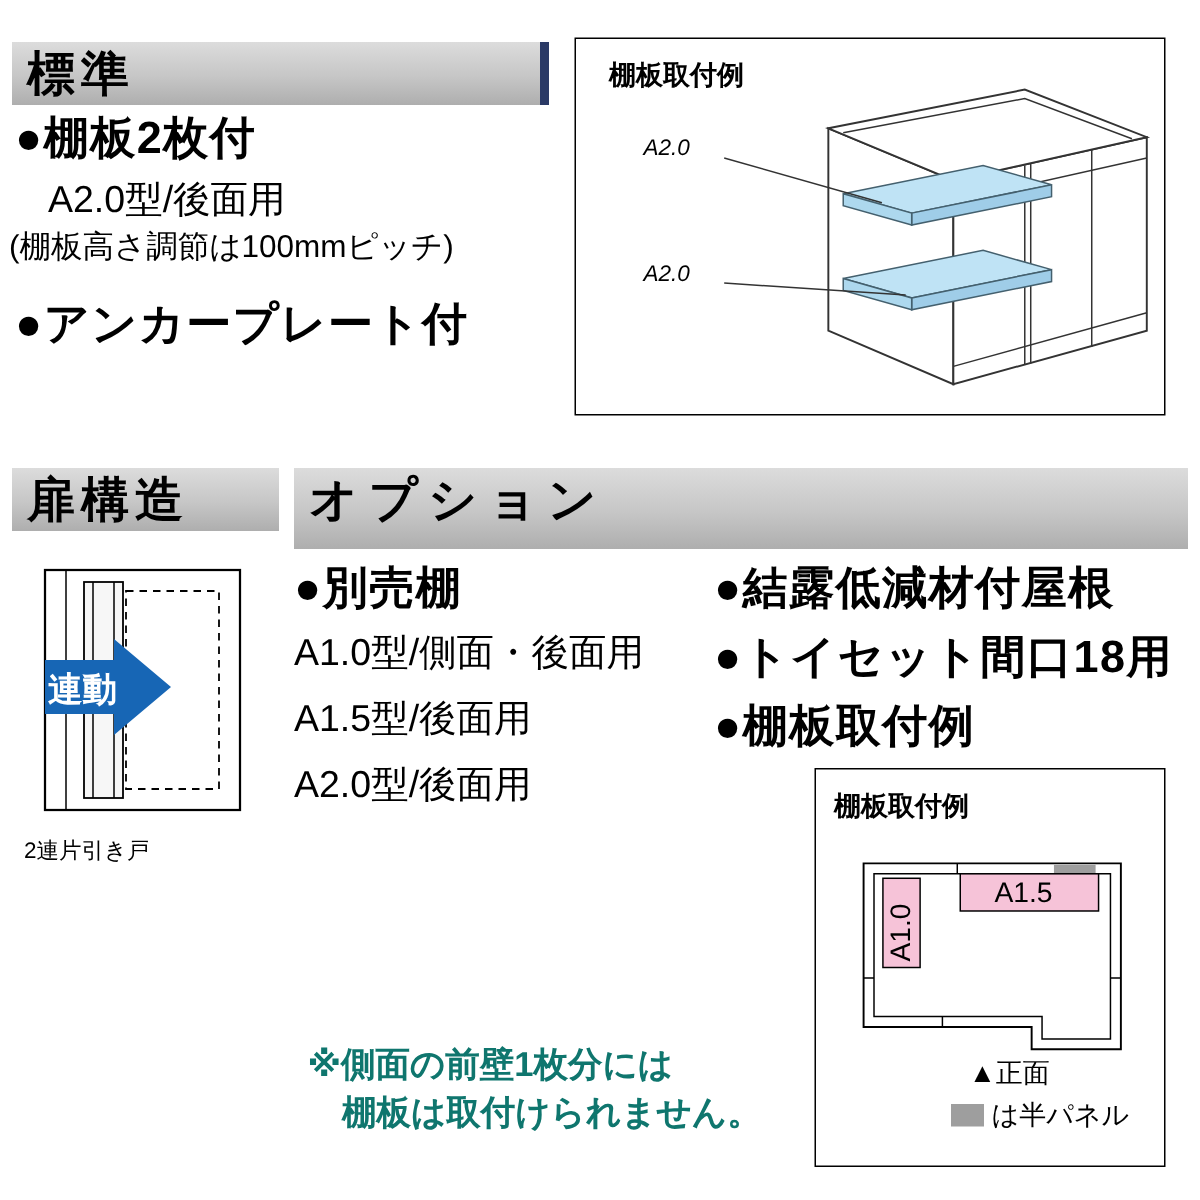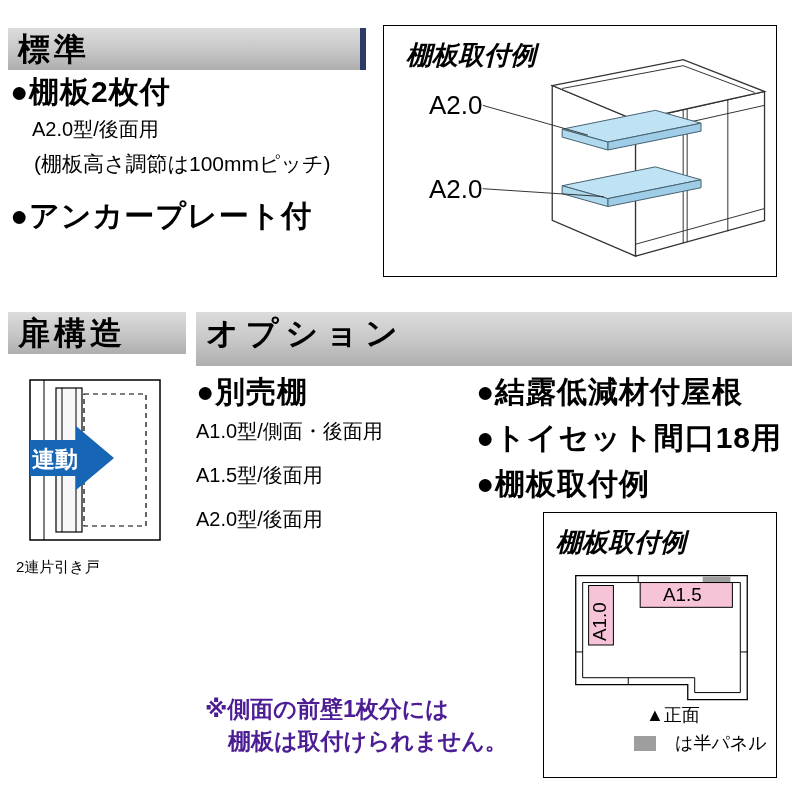--- a/index.html
+++ b/index.html
@@ -12,29 +12,29 @@
     overflow:hidden;
   }
   .abs { position:absolute; }
   .bar {
     background:linear-gradient(180deg,#dcdcdc 0%,#c6c6c6 55%,#aeaeae 100%);
     font-size:32px; font-weight:700; letter-spacing:4px;
     line-height:42px; padding-left:10px;font-family:Liberation Serif, serif;
   }
   .accent { position:absolute; right:0; top:0; width:6px; height:100%; background:#2b3a66; }
   .t-lg { font-size:30px; font-weight:600; letter-spacing:1px; white-space:nowrap; }
-  .t-md { font-size:20px; font-weight:500; white-space:nowrap; }
-  .t-sm { font-size:21px; font-weight:500; white-space:nowrap;margin-left:28px; }
+  .t-md { font-size:25px; font-weight:500; white-space:nowrap; }
+  .t-sm { font-size:21px; font-weight:500; white-space:nowrap; }
   .box { background:#fff; border:1px solid #000; }
-  .box-title { font-size:26px; font-weight:600; white-space:nowrap;font-style:italic; }
-  .shelf-label { font-size:26px; font-weight:500; white-space:nowrap; }
+  .box-title { font-size:18px; font-weight:600; white-space:nowrap; }
+  .shelf-label { font-size:15px; font-weight:500; white-space:nowrap;font-style:italic; }
   .caption { font-size:15px; font-weight:500; white-space:nowrap; }
-  .note { font-size:23px; font-weight:600; color:#4c1d95; white-space:nowrap; }
+  .note { font-size:23px; font-weight:600; color:#0f766e; white-space:nowrap; }
   .small-label { font-size:18px; font-weight:500; white-space:nowrap;text-align:right; }
-  .legend-row { display:flex; align-items:center; gap:19px; }
+  .legend-row { display:flex; align-items:center; gap:5px; }
   .swatch { display:inline-block; width:22px; height:15px; background:#9e9e9e; }
   svg { display:block; }
   svg text { font-family:"Liberation Sans","DejaVu Sans",sans-serif; }
 </style>
 </head>
 <body>
 
 <div class="abs bar" style="left:8px;top:28px;width:358px;height:42px">
   <span>標準</span>
   <div class="accent"></div>

